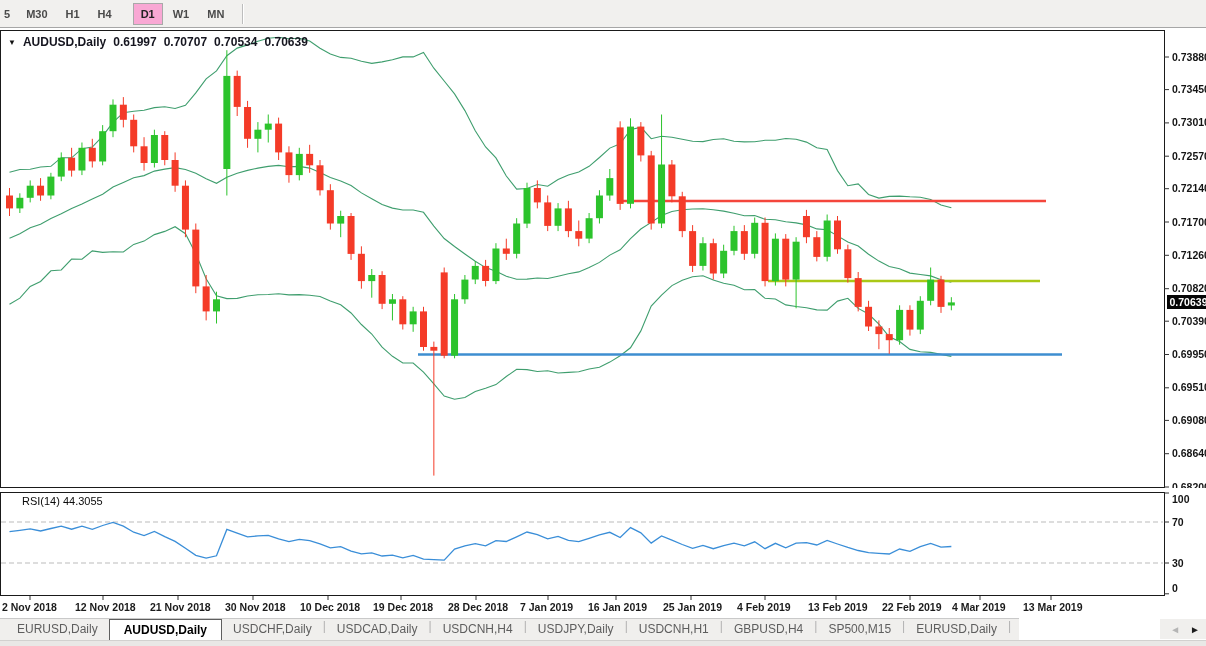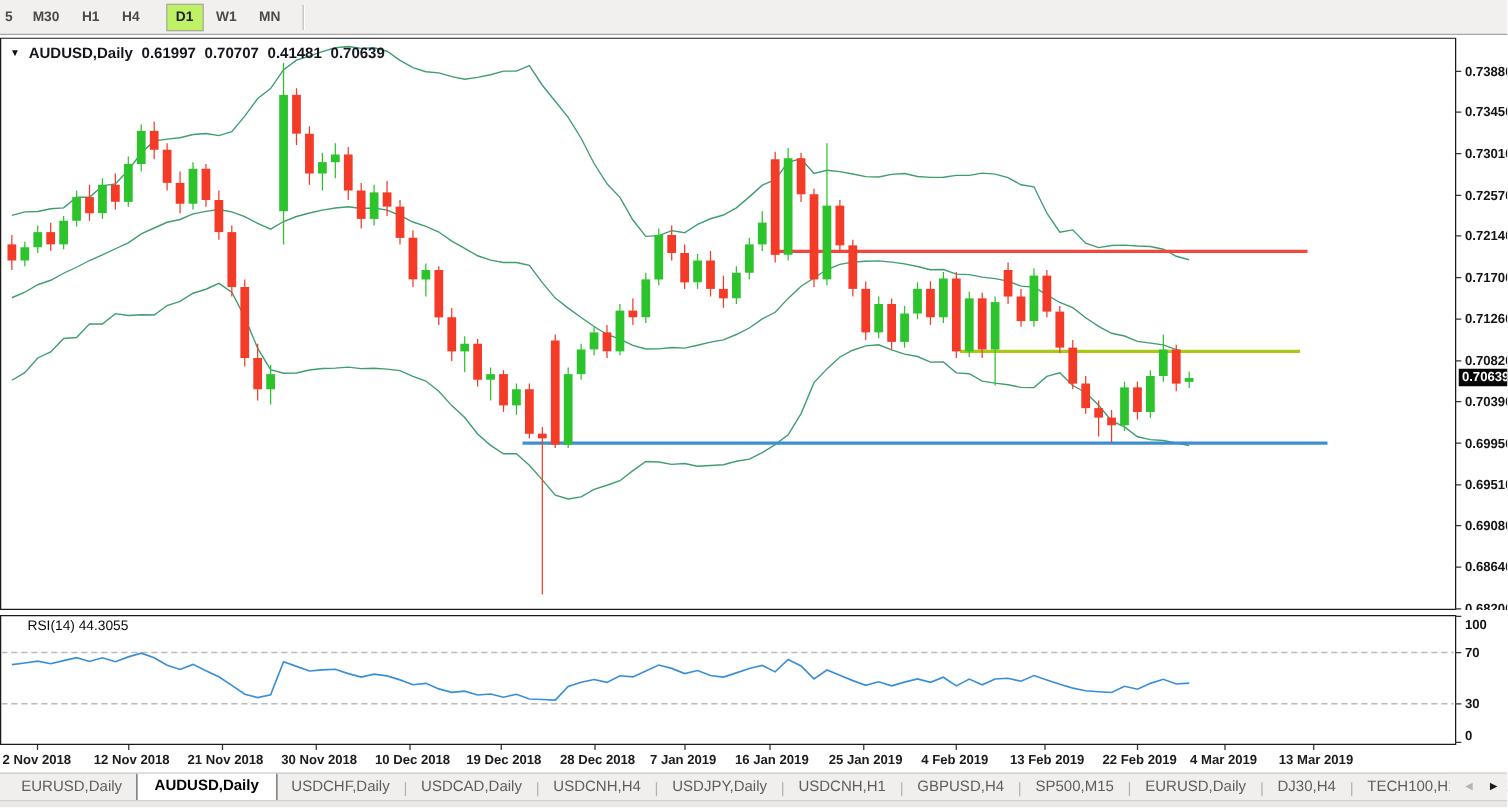--- a/index.html
+++ b/index.html
@@ -4,34 +4,34 @@
 <style>
   html,body{margin:0;padding:0;background:#fff;}
   #screen{position:relative;width:1206px;height:646px;overflow:hidden;background:#fff;
           font-family:"Liberation Sans",sans-serif;-webkit-font-smoothing:antialiased;}
   
   #toolbar{position:absolute;left:0;top:0;width:1206px;height:27px;background:#f1f0ee;
            border-bottom:1px solid #a6a6a6;box-shadow:0 1px 0 #ffffff;display:flex;align-items:center;}
   .tfbtn{height:20px;margin:0 1px;padding:0 7px;display:inline-flex;align-items:center;
          font-size:11px;font-weight:700;color:#4a4a4a;border:1px solid transparent;background:transparent;cursor:default;}
   .tfbtn.first{margin-left:-2px;padding:0 5px;}
-  .tfbtn.active{background:#bef264;border:1px solid #a9a9a9;color:#222;margin-left:12px;}
+  .tfbtn.active{background:#f9a8d4;border:1px solid #a9a9a9;color:#222;margin-left:12px;}
   .tbsep{width:0;height:20px;border-left:1px solid #bdbdbd;border-right:1px solid #ffffff;margin:0 9px;}
   
   #chartwin{position:absolute;left:0;top:28px;width:1206px;height:590px;background:#ffffff;}
   svg{position:absolute;left:0;}
   #title{position:absolute;left:8px;top:7px;font-size:12px;font-weight:700;color:#15151f;
          display:flex;align-items:center;gap:7px;white-space:nowrap;}
   #title .mark{font-size:8px;color:#111;}
   #rsilabel{position:absolute;left:6px;top:467px;font-size:11px;color:#0a0a0a;padding-left:16px;}
   #pricetag{position:absolute;left:1167px;width:43px;height:14px;background:#060606;color:#fff;
             font-size:10.5px;font-weight:700;text-align:center;line-height:14px;}
   
-  #tabbar{position:absolute;left:0;top:618px;width:1206px;height:22px;background:#f0efed;
-          border-top:1px solid #c9c9c9;display:flex;align-items:flex-end;padding-left:6px;
+  #tabbar{position:absolute;left:0;top:618px;width:1019px;height:22px;background:#f0efed;
+          border-top:1px solid #c9c9c9;display:flex;align-items:flex-start;padding-left:6px;
           font-size:12px;color:#5e5e5e;overflow:hidden;box-sizing:border-box;}
   .tab{padding:3px 11px 4px 11px;white-space:nowrap;cursor:default;}
   .tab.active{background:#ffffff;border:1px solid #5f5f5f;border-bottom:none;font-weight:700;
               color:#000;padding:3px 14px 5px 14px;}
   .tabsep{color:#b2b2b2;padding-bottom:3px;}
   #tabarrows{position:absolute;right:0;top:619px;height:20px;padding:0 6px 0 10px;background:#f0efed;
              display:flex;align-items:center;gap:10px;font-size:10px;}
   #arrow-left{color:#b5b5b5;} #arrow-right{color:#1c1c1c;}
   #bottomstrip{position:absolute;left:0;top:640px;width:1206px;height:6px;background:#e9e8e6;border-top:1px solid #d2d1cf;}
   text{font-family:"Liberation Sans",sans-serif;}
@@ -327,21 +327,21 @@
         <text x="952" y="15" font-size="10.5" font-weight="700" fill="#1b1b1b">4 Mar 2019</text>
         <line x1="1051" y1="0" x2="1051" y2="4" stroke="#333"></line>
         <text x="1023" y="15" font-size="10.5" font-weight="700" fill="#1b1b1b">13 Mar 2019</text>
       </svg>
 
     <div id="title">
       <span class="mark">▼</span>
       <span>AUDUSD,Daily</span>
       <span>0.61997</span>
       <span>0.70707</span>
-      <span>0.41481</span>
+      <span>0.70534</span>
       <span>0.70639</span>
     </div>
 
     <div id="rsilabel">RSI(14) 44.3055</div>
     <div id="pricetag" style="top: 267.357px;">0.70639</div>
   </div>
 
   <div id="tabbar">
       <span class="tab">EURUSD,Daily</span>
       <span class="tab active">AUDUSD,Daily</span>

